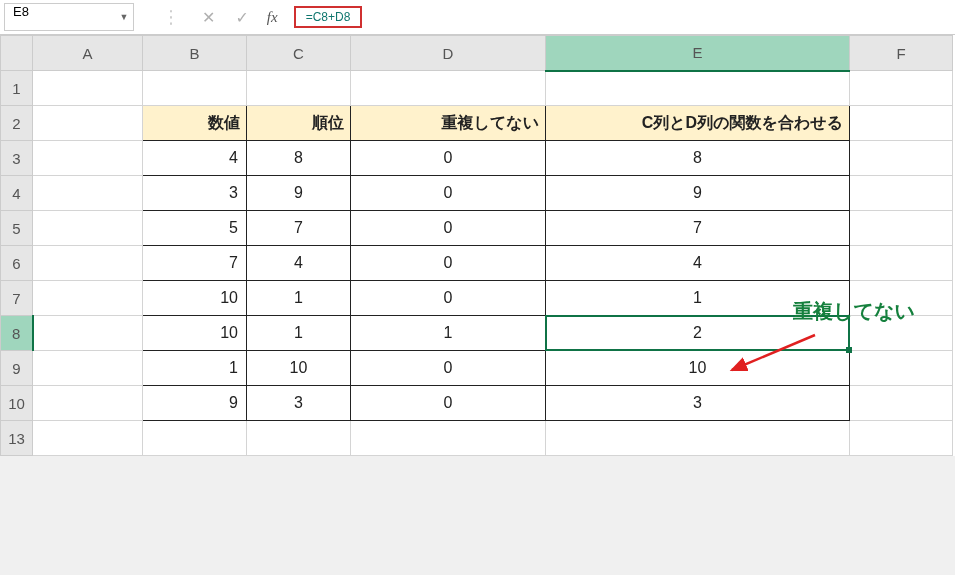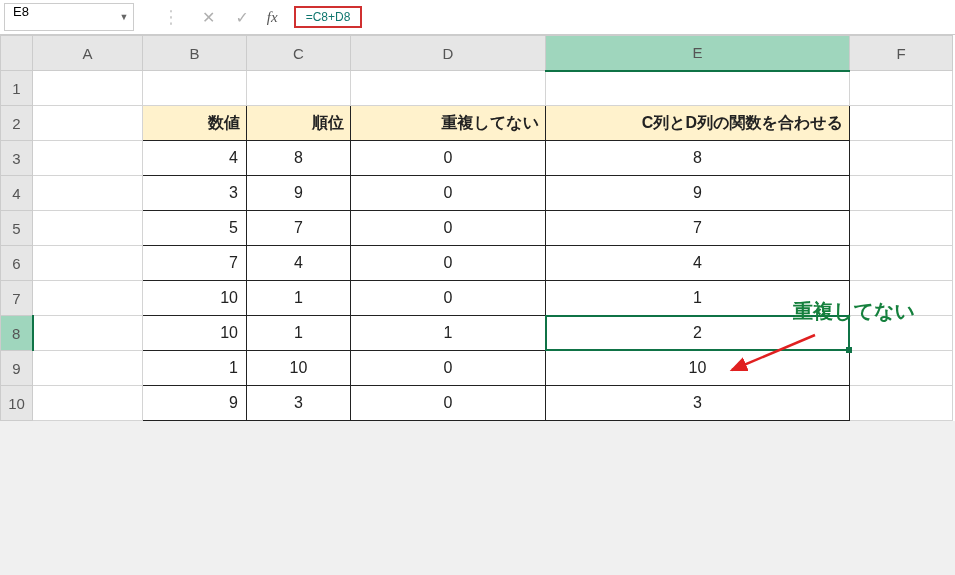--- a/index.html
+++ b/index.html
@@ -289,20 +289,29 @@
     </tr>
     <tr>
       <th class="row-header">10</th>
       <td class="empty"></td>
       <td class="data-cell-right">9</td>
       <td class="data-cell">3</td>
       <td class="data-cell">0</td>
       <td class="data-cell">3</td>
       <td class="empty"></td>
     </tr>
+    <tr>
+      <th class="row-header">13</th>
+      <td class="empty"></td>
+      <td class="empty"></td>
+      <td class="empty"></td>
+      <td class="empty"></td>
+      <td class="empty"></td>
+      <td class="empty"></td>
+    </tr>
   </tbody>
     </table>
 </div>
 
 <div class="annotation">重複してない</div>
 <svg class="arrow-svg" width="110" height="50">
   <defs>
     <marker id="arrowhead" markerWidth="8" markerHeight="8" refX="6" refY="3" orient="auto">
       <polygon points="0 0, 7 3, 0 6" fill="#e02020"></polygon>
     </marker>

